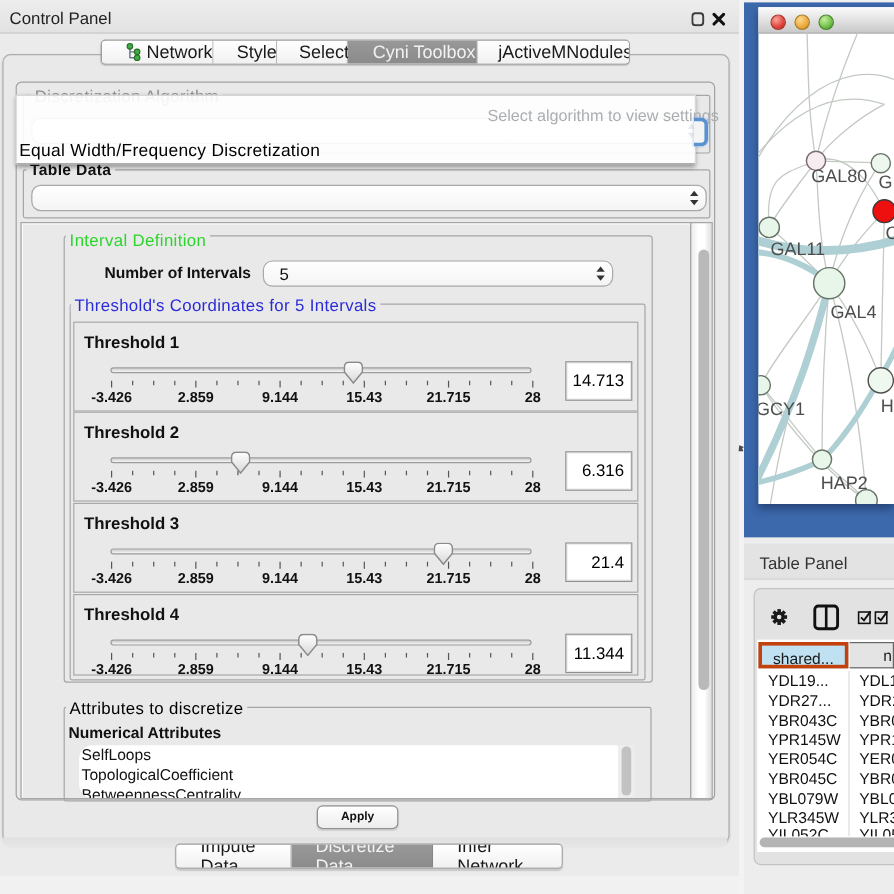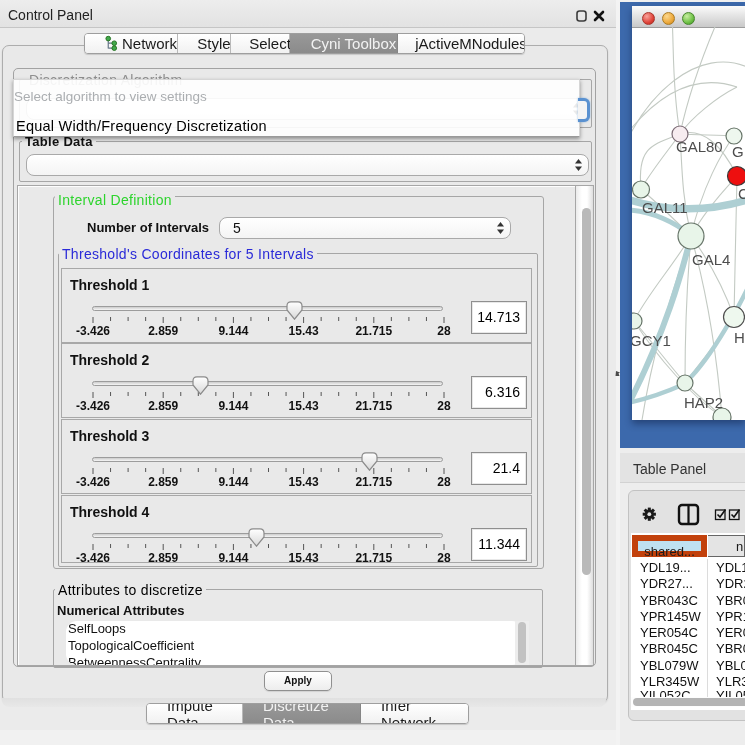--- a/index.html
+++ b/index.html
@@ -311,21 +311,21 @@
     <div id="applybtn" class="abs">Apply</div>
 
     <div class="combo" style="left:26px;top:98px;width:559px;height:20px;line-height:20px;">
       <svg class="ar" viewBox="0 0 9 14">
           <path d="M4.5,1 L8,5.4 H1 Z" fill="#333"></path>
           <path d="M4.5,13 L1,8.6 H8 Z" fill="#333"></path>
         </svg>
     </div>
 
     <div id="popup" class="abs">
-      <div style="position:absolute;left:0;top:9px;width:565px;text-align:left;font-size:13.5px;color:#abaeb1;">Select algorithm to view settings</div>
+      <div style="position:absolute;left:0;top:9px;width:565px;text-align:right;font-size:13.5px;color:#abaeb1;padding-left:20px;">Select algorithm to view settings</div>
       <div style="position:absolute;left:2px;top:37.5px;font-size:14.5px;letter-spacing:0.25px;color:#000;">Equal Width/Frequency Discretization</div>
     </div>
 
     <div class="abs" style="left:578px;top:97.5px;width:9px;height:18px;border:3px solid #5a91d0;border-left:none;border-radius:0 6px 6px 0;background:#f4f4f4;box-shadow:0 0 2px rgba(110,160,215,0.8);"></div>
     <div class="abs" style="left:2px;top:698px;width:604px;height:9px;background:linear-gradient(#e0e0e0,#e8e8e8);border-radius:0 0 7px 7px;"></div>
 
     <div id="toptabs" class="tabbar">
       <div class="tab" style="width:93px;">
         <svg width="14" height="17" viewBox="0 0 14 17" style="margin-right:4px;">
           <path d="M3.5,3.5 V14 M3.5,8.2 H9.5 M3.5,13.5 H9.5" stroke="#667788" stroke-width="1.3" fill="none"></path>
@@ -454,21 +454,21 @@
 
     <g stroke="#111" fill="none">
       <rect x="74.5" y="7" width="9.5" height="9.5" stroke-width="1.3"></rect>
       <path d="M76.5,11.5 L79,14 L84.5,6.5" stroke-width="1.6"></path>
       <rect x="88.5" y="7" width="9.5" height="9.5" stroke-width="1.3"></rect>
       <path d="M90.5,11.5 L93,14 L98.5,6.5" stroke-width="1.6"></path>
     </g>
   </svg>
 
   <div id="tbl" class="abs">
-    <div class="hdr" style="left:1px;width:75px;background:#bfe1f1;border:6px solid #c2410c;">shared...</div>
+    <div class="hdr" style="left:1px;width:75px;background:#bfe1f1;border:3px solid #c2410c;">shared...</div>
     <div class="hdr" style="left:77px;width:37px;background:#e4e4e4;border:1px solid #666;border-left:none;text-align:left;padding-left:28px;">n</div>
     <div class="abs" style="left:76px;top:26px;width:1px;height:138px;background:#dcdcdc;"></div>
     <div class="trow" style="top:27px;">YDL19...</div>
       <div class="trow2" style="top:27px;">YDL19</div>
     <div class="trow" style="top:43px;">YDR27...</div>
       <div class="trow2" style="top:43px;">YDR27</div>
     <div class="trow" style="top:60px;">YBR043C</div>
       <div class="trow2" style="top:60px;">YBR04</div>
     <div class="trow" style="top:76px;">YPR145W</div>
       <div class="trow2" style="top:76px;">YPR14</div>

